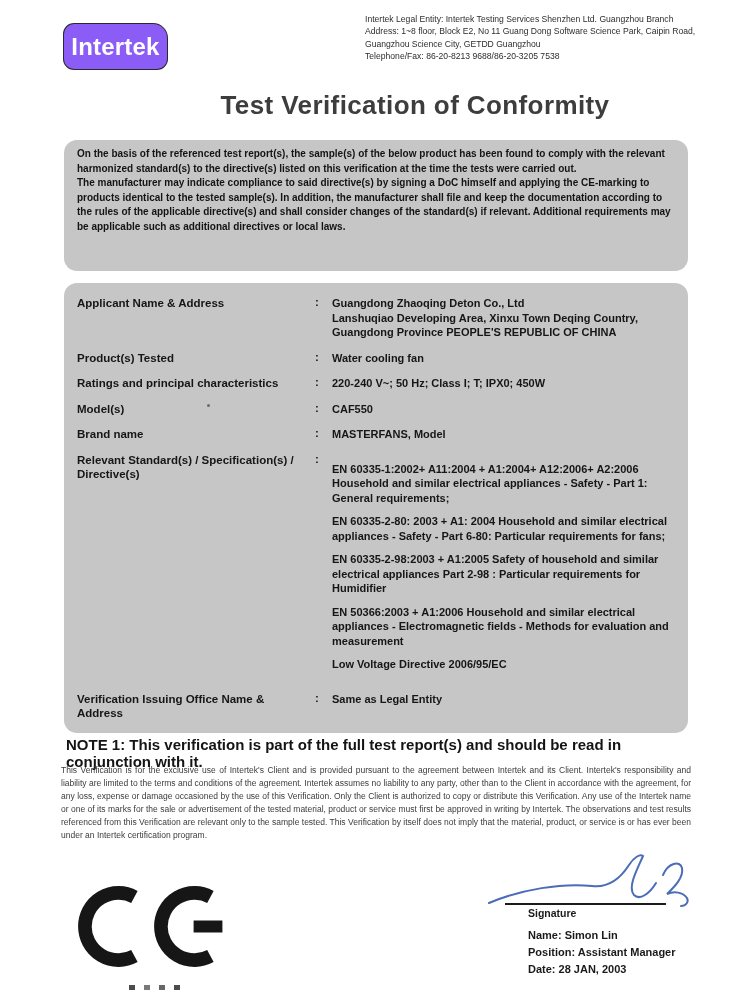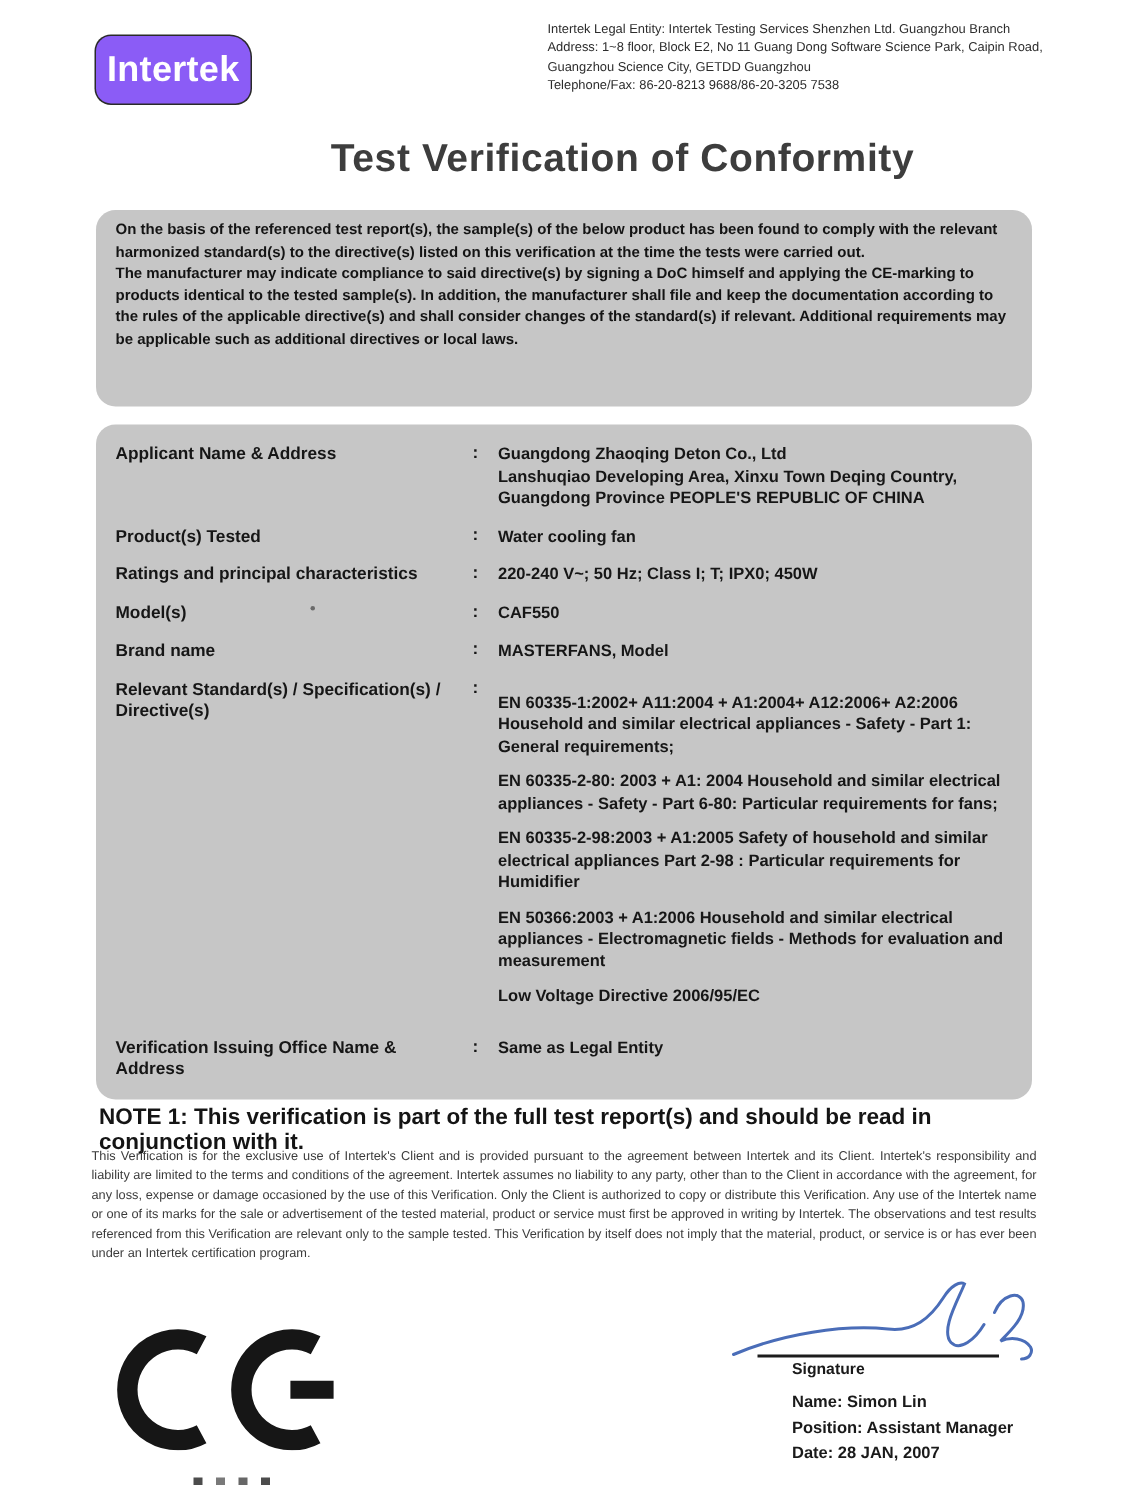--- a/index.html
+++ b/index.html
@@ -199,21 +199,21 @@
   <div class="sig-scribble">
     <svg width="218" height="56" viewBox="0 0 218 56" aria-hidden="true">
       <path d="M2 50 C35 36 75 30 105 33 C122 35 133 26 142 12 C147 4 153 1 156 3 C151 15 140 34 147 42 C153 48 163 40 169 30" fill="none" stroke="#4a6db8" stroke-width="2" stroke-linecap="round"></path>
       <path d="M176 22 C181 10 193 7 195 15 C197 25 186 35 180 41 C187 38 196 39 200 45 C202 49 199 53 194 53" fill="none" stroke="#4a6db8" stroke-width="2" stroke-linecap="round"></path>
     </svg>
   </div>
   <div class="sig-line"></div>
   <div class="sig-label">Signature</div>
   <div class="sig-name">Name: Simon Lin</div>
   <div class="sig-pos">Position: Assistant Manager</div>
-  <div class="sig-date">Date: 28 JAN, 2007</div>
+  <div class="sig-date">Date: 28 JAN, 2003</div>
 
   <div class="marks">
     <i></i>
       <i></i>
       <i></i>
       <i></i>
   </div>
 
 </div>
 

